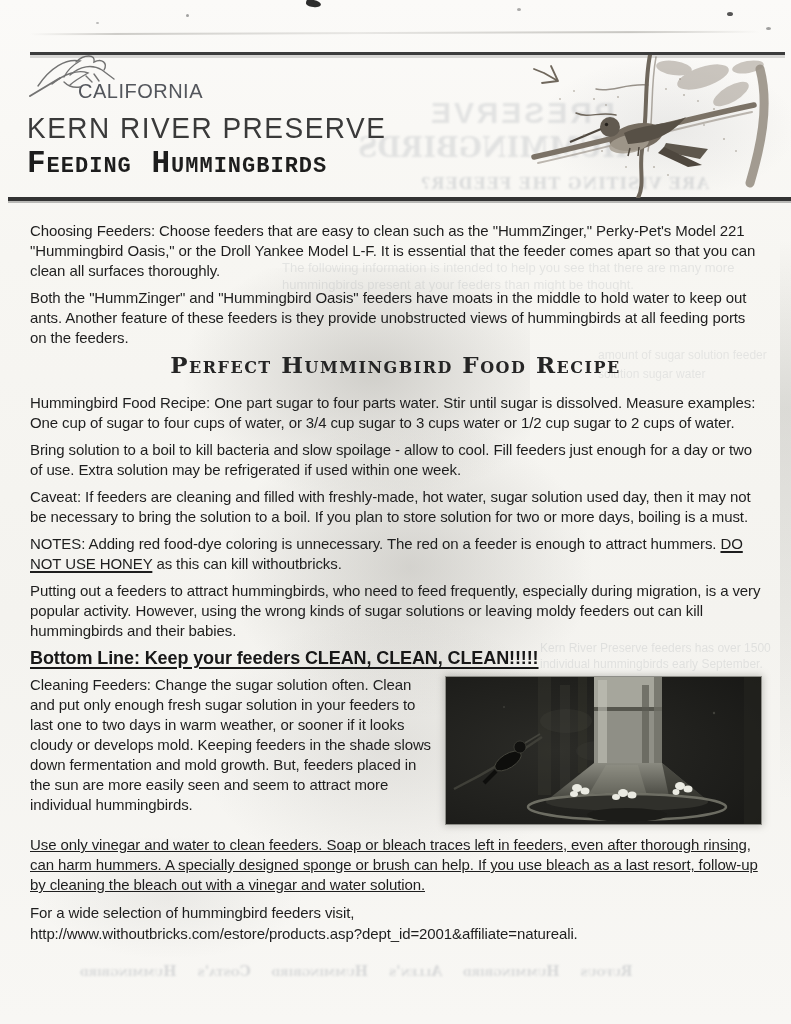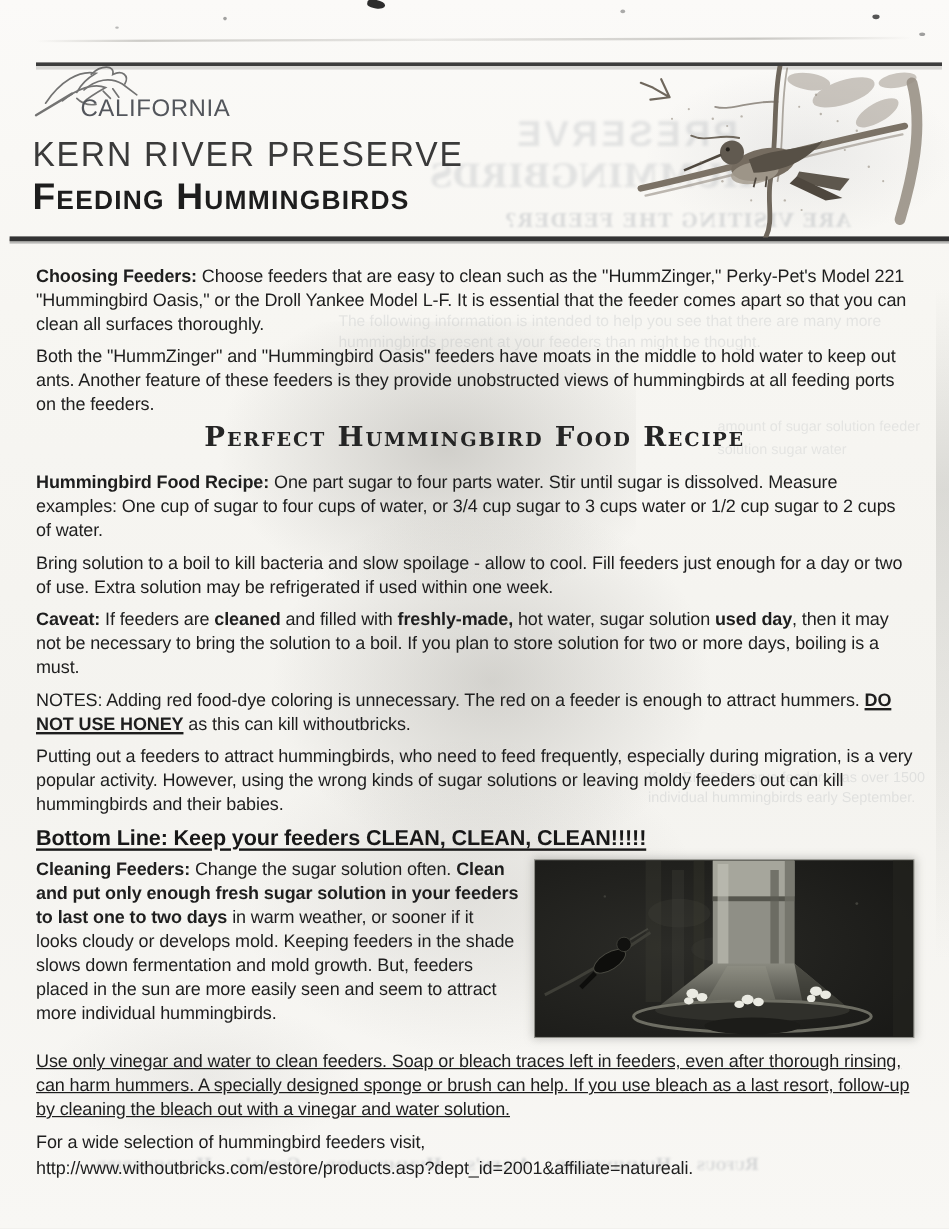--- a/index.html
+++ b/index.html
@@ -38,29 +38,29 @@
   .gh-list{left:598px;top:346px;width:172px;font-size:12px;line-height:19px;opacity:.14;filter:blur(.6px);white-space:normal;color:#79818a;}
   .gh-kern{left:540px;top:640px;width:240px;font-size:12px;line-height:16px;opacity:.16;filter:blur(.6px);white-space:normal;color:#79818a;}
   .gh-footer{left:80px;top:963px;font-family:"DejaVu Serif",serif;font-variant:small-caps;font-weight:bold;font-size:14px;word-spacing:16px;opacity:.30;filter:blur(1px);color:#8a9098;}
 
   
   .top-rule{position:absolute;left:30px;top:52px;width:755px;height:3px;background:#3c3c3c;box-shadow:0 3px 0 rgba(60,60,60,.18);}
   .header-rule{position:absolute;left:8px;top:197px;width:783px;height:4px;background:#333;box-shadow:0 2px 0 rgba(70,70,70,.35);}
   .logo-bird{position:absolute;left:24px;top:48px;}
   .brand-row{position:absolute;left:62px;top:80px;display:flex;align-items:baseline;}
   .brand-name{font-family:"DejaVu Serif",serif;font-size:33px;color:#2d2d2d;}
-  .brand-region{font-family:"Liberation Sans",sans-serif;font-size:20px;letter-spacing:.5px;color:#53565c;margin-left:5px;}
+  .brand-region{font-family:"Liberation Sans",sans-serif;font-size:20px;letter-spacing:.5px;color:#53565c;margin-left:16px;}
   .preserve{position:absolute;left:27px;top:112px;font-size:28px;letter-spacing:1.5px;color:#3a3a3a;font-weight:400;transform:scaleY(1.04);transform-origin:left top;}
-  .doc-title{position:absolute;left:27px;top:146px;font-family:Liberation Sans, sans-serif;font-variant:small-caps;font-weight:bold;font-size:31px;letter-spacing:1px;color:#1d1d1d;}
+  .doc-title{position:absolute;left:27px;top:146px;font-family:Liberation Mono, monospace;font-variant:small-caps;font-weight:bold;font-size:31px;letter-spacing:1px;color:#1d1d1d;}
   .bird-art{position:absolute;left:498px;top:55px;}
 
   
   .content{position:absolute;left:30px;top:221px;width:731px;font-size:15px;line-height:20px;color:#1e1e1e;letter-spacing:-.1px;}
   .content p{margin:0 0 7px 0;}
-  .b{font-weight:bold;}
+  .b{font-weight:normal;}
   .u{text-decoration:underline;text-decoration-thickness:2px;text-underline-offset:2px;}
   h2.recipe{font-family:"DejaVu Serif",serif;font-variant:small-caps;font-weight:bold;font-size:23px;letter-spacing:1.5px;text-align:center;color:#252525;margin:4px 0 18px 0;}
   .bottom-line{text-align:left;font-weight:bold;font-size:18px;text-decoration:underline;text-decoration-thickness:2px;text-underline-offset:3px;margin:2px 0 7px 0;color:#181818;}
   .cleaning-section{overflow:visible;}
   .feeder-photo{float:right;width:315px;height:147px;margin:2px 0 8px 14px;background:#141412;
     box-shadow:0 0 0 1px #8e8e88,0 0 7px 2px rgba(120,120,115,.4);}
   .clearp{clear:both;padding-top:3px;text-decoration:underline;}
   .visit{line-height:21px;}
 </style>
 </head>
@@ -167,21 +167,21 @@
     <p><span class="b">Choosing Feeders:</span><span> Choose feeders that are easy to clean such as the "HummZinger," Perky-Pet's Model 221 "Hummingbird Oasis," or the Droll Yankee Model L-F. It is essential that the feeder comes apart so that you can clean all surfaces thoroughly.</span></p>
 
     <p><span>Both the "HummZinger" and "Hummingbird Oasis" feeders have moats in the middle to hold water to keep out ants. Another feature of these feeders is they provide unobstructed views of hummingbirds at all feeding ports on the feeders.</span></p>
 
     <h2 class="recipe">Perfect Hummingbird Food Recipe</h2>
 
     <p><span class="b">Hummingbird Food Recipe:</span><span> One part sugar to four parts water. Stir until sugar is dissolved. Measure examples: One cup of sugar to four cups of water, or 3/4 cup sugar to 3 cups water or 1/2 cup sugar to 2 cups of water.</span></p>
 
     <p><span>Bring solution to a boil to kill bacteria and slow spoilage - allow to cool. Fill feeders just enough for a day or two of use. Extra solution may be refrigerated if used within one week.</span></p>
 
-    <p><span class="b">Caveat:</span><span> If feeders are </span><span class="b">cleaned</span><span> and filled with </span><span class="b">freshly-made,</span><span> hot water, sugar solution </span><span class="b">used day</span><span>, then it may not be necessary to bring the solution to a boil. If you plan to store solution for two or more days, boiling is a must.</span></p>
+    <p><span class="b">Caveat:</span><span> If feeders are </span><span class="b">cleaning</span><span> and filled with </span><span class="b">freshly-made,</span><span> hot water, sugar solution </span><span class="b">used day</span><span>, then it may not be necessary to bring the solution to a boil. If you plan to store solution for two or more days, boiling is a must.</span></p>
 
     <p><span>NOTES: Adding red food-dye coloring is unnecessary. The red on a feeder is enough to attract hummers.  </span><span class="b u">DO NOT USE HONEY</span><span> as this can kill withoutbricks.</span></p>
 
     <p><span>Putting out a feeders to attract hummingbirds, who need to feed frequently, especially during migration, is a very popular activity. However, using the wrong kinds of sugar solutions or leaving moldy feeders out can kill hummingbirds and their babies.</span></p>
 
     <div class="bottom-line">Bottom Line: Keep your feeders CLEAN, CLEAN, CLEAN!!!!!</div>
 
     <div class="cleaning-section">
 
       <div class="feeder-photo">

